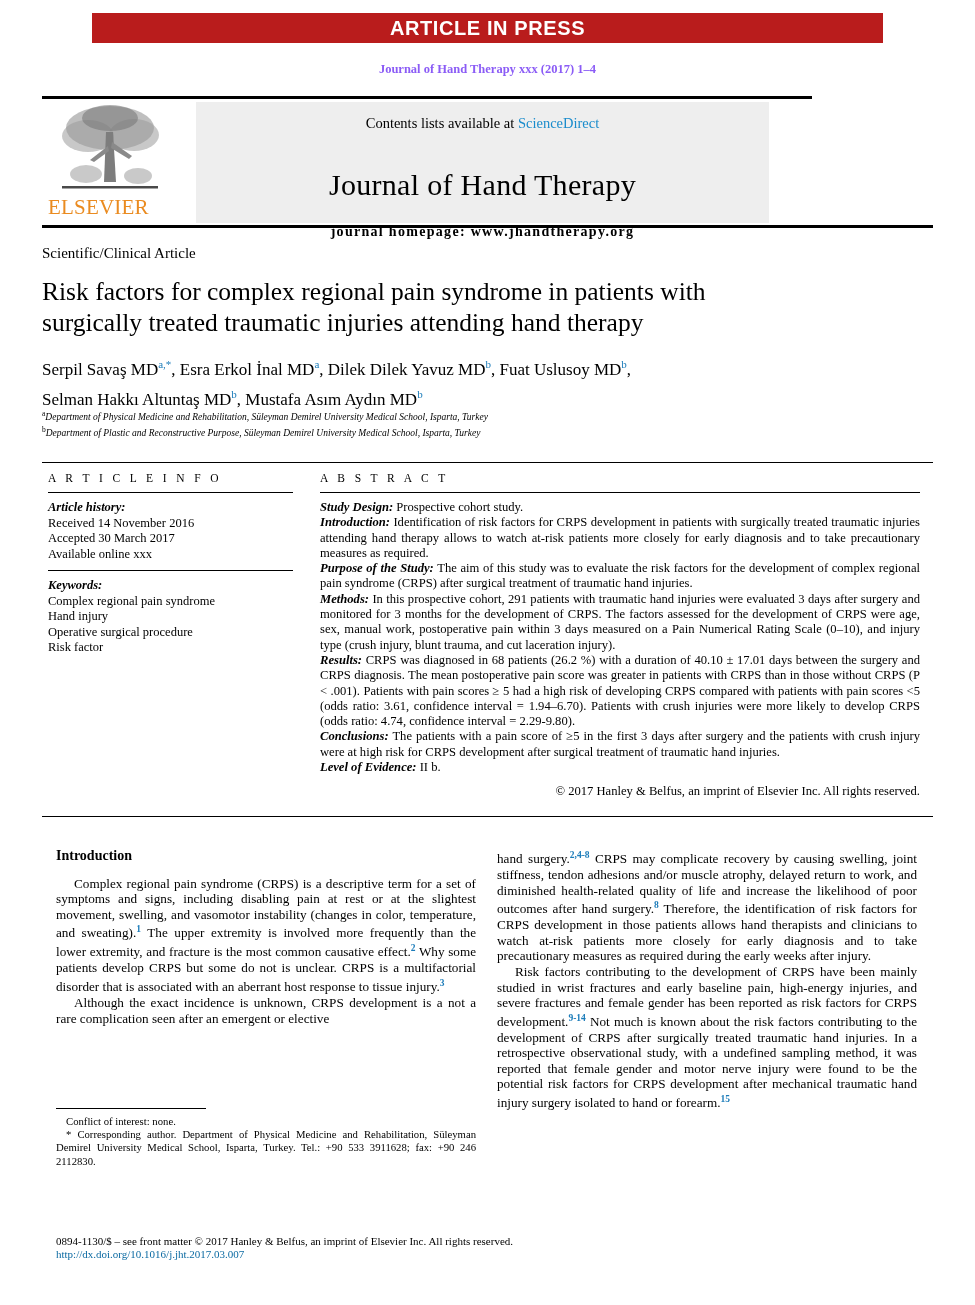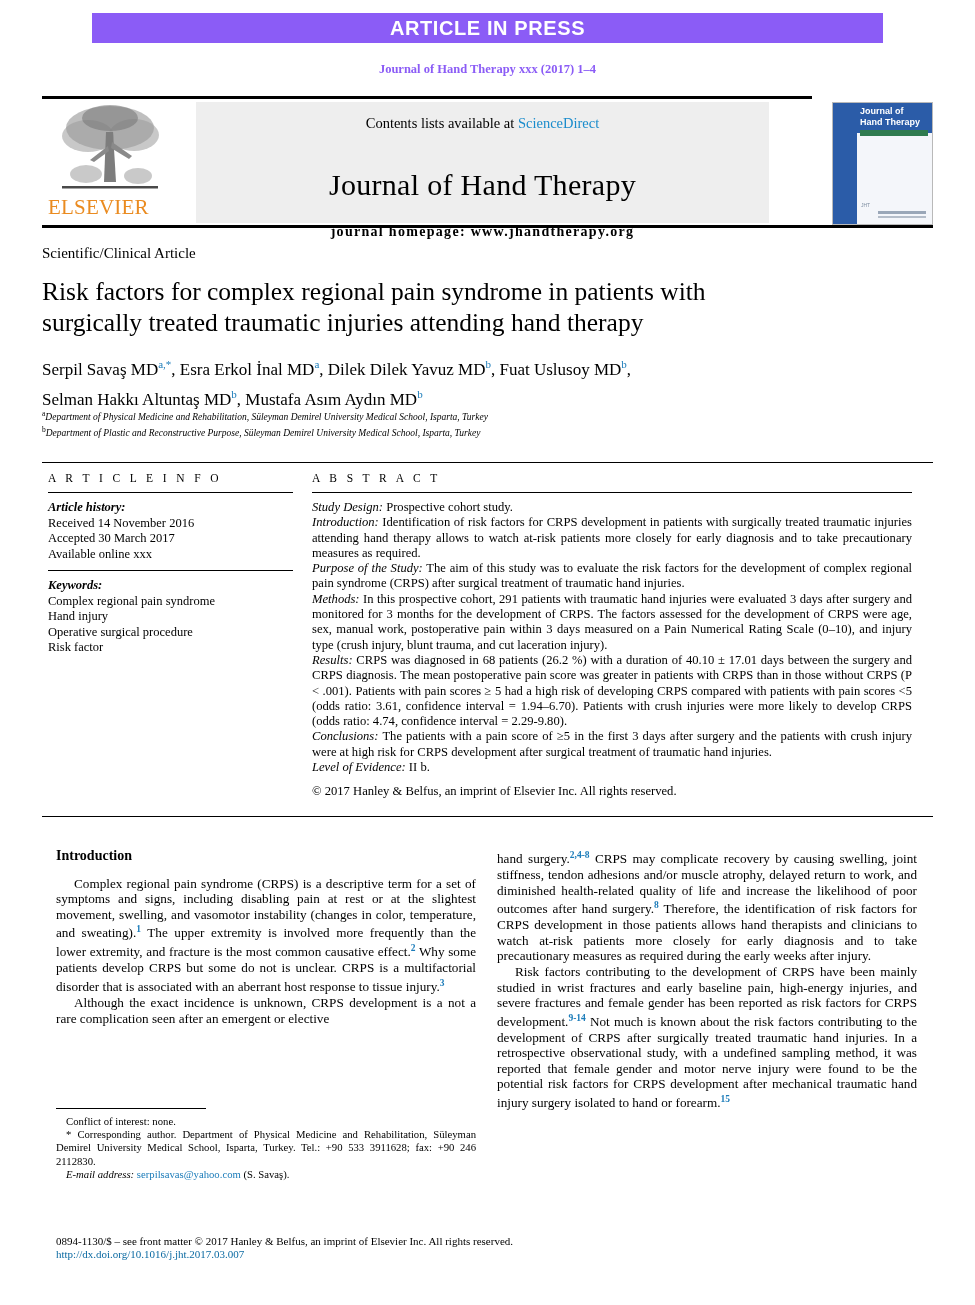--- a/index.html
+++ b/index.html
@@ -22,21 +22,21 @@
     box-sizing: border-box;
   }
 
   
   .aip-banner {
     position: absolute;
     left: 92px;
     top: 13px;
     width: 791px;
     height: 30px;
-    background: #8b5cf6;
+    background: #b91c1c;
   }
   .aip-banner-text {
     position: absolute;
     left: 0;
     top: 0;
     width: 100%;
     height: 30px;
     line-height: 30px;
     text-align: center;
     font-family: "Liberation Sans", "DejaVu Sans", sans-serif;
@@ -255,21 +255,21 @@
     background: #000;
   }
   .info-col {
     position: absolute;
     left: 48px;
     top: 472px;
     width: 245px;
   }
   .abstract-col {
     position: absolute;
-    left: 312px;
+    left: 320px;
     top: 472px;
     width: 600px;
   }
   .sec-head {
     font-family: "Liberation Serif", serif;
     font-weight: normal;
     font-size: 11.5px;
     letter-spacing: 3.4px;
   }
   .hr-thin {
@@ -295,23 +295,25 @@
     margin-top: 2px;
   }
   .abs-para {
     font-size: 12.6px;
     line-height: 15.3px;
     text-align: justify;
     margin: 0;
   }
   .abs-lead {
     font-style: italic;
+    font-weight: bold;
   }
   .abs-copy {
     font-size: 12.6px;
+    text-align: right;
     margin-top: 9px;
   }
   .block-rule-bottom {
     position: absolute;
     left: 42px;
     top: 816px;
     width: 891px;
     height: 1px;
     background: #000;
   }
@@ -417,32 +419,20 @@
     </div>
 
     <div class="journal-box">
       <div class="contents-line">
         <span>Contents lists available at </span><span class="sciencedirect-link">ScienceDirect</span>
       </div>
       <div class="journal-title-big">Journal of Hand Therapy</div>
       <div class="homepage-line">journal homepage: www.jhandtherapy.org</div>
     </div>
 
-    <div class="cover-thumb">
-      <div class="cover-top"></div>
-      <div class="cover-left-band"></div>
-      <div class="cover-title">
-        <div>Journal of</div>
-        <div>Hand Therapy</div>
-      </div>
-      <div class="cover-green-bar"></div>
-      <div class="cover-small-1">JHT</div>
-      <div class="cover-small-2"></div>
-      <div class="cover-small-3"></div>
-    </div>
 
     <div class="masthead-rule-bottom"></div>
   </div>
 
   <div class="article-type">Scientific/Clinical Article</div>
 
   <div class="article-title">
     <div>Risk factors for complex regional pain syndrome in patients with</div>
     <div>surgically treated traumatic injuries attending hand therapy</div>
   </div>
@@ -499,19 +489,18 @@
 
   <div class="body-col right">
     <p class="noindent"><span>hand surgery.</span><span class="ref">2,4-8</span><span> CRPS may complicate recovery by causing swelling, joint stiffness, tendon adhesions and/or muscle atrophy, delayed return to work, and diminished health-related quality of life and increase the likelihood of poor outcomes after hand surgery.</span><span class="ref">8</span><span> Therefore, the identification of risk factors for CRPS development in those patients allows hand therapists and clinicians to watch at-risk patients more closely for early diagnosis and to take precautionary measures as required during the early weeks after injury.</span></p>
     <p><span>Risk factors contributing to the development of CRPS have been mainly studied in wrist fractures and early baseline pain, high-energy injuries, and severe fractures and female gender has been reported as risk factors for CRPS development.</span><span class="ref">9-14</span><span> Not much is known about the risk factors contributing to the development of CRPS after surgically treated traumatic hand injuries. In a retrospective observational study, with a undefined sampling method, it was reported that female gender and motor nerve injury were found to be the potential risk factors for CRPS development after mechanical traumatic hand injury surgery isolated to hand or forearm.</span><span class="ref">15</span></p>
   </div>
 
   <div class="foot-rule"></div>
   <div class="footnotes">
     <p>Conflict of interest: none.</p>
     <p>* Corresponding author. Department of Physical Medicine and Rehabilitation, Süleyman Demirel University Medical School, Isparta, Turkey. Tel.: +90 533 3911628; fax: +90 246 2112830.</p>
-    <p><span class="email-label">E-mail address:</span> <span class="link-blue">serpilsavas@yahoo.com</span><span> (S. Savaş).</span></p>
   </div>
 
   <div class="issn-line">0894-1130/$ – see front matter © 2017 Hanley &amp; Belfus, an imprint of Elsevier Inc. All rights reserved.</div>
   <div class="doi-line">http://dx.doi.org/10.1016/j.jht.2017.03.007</div>
 
 </div>
 
 </body></html>

